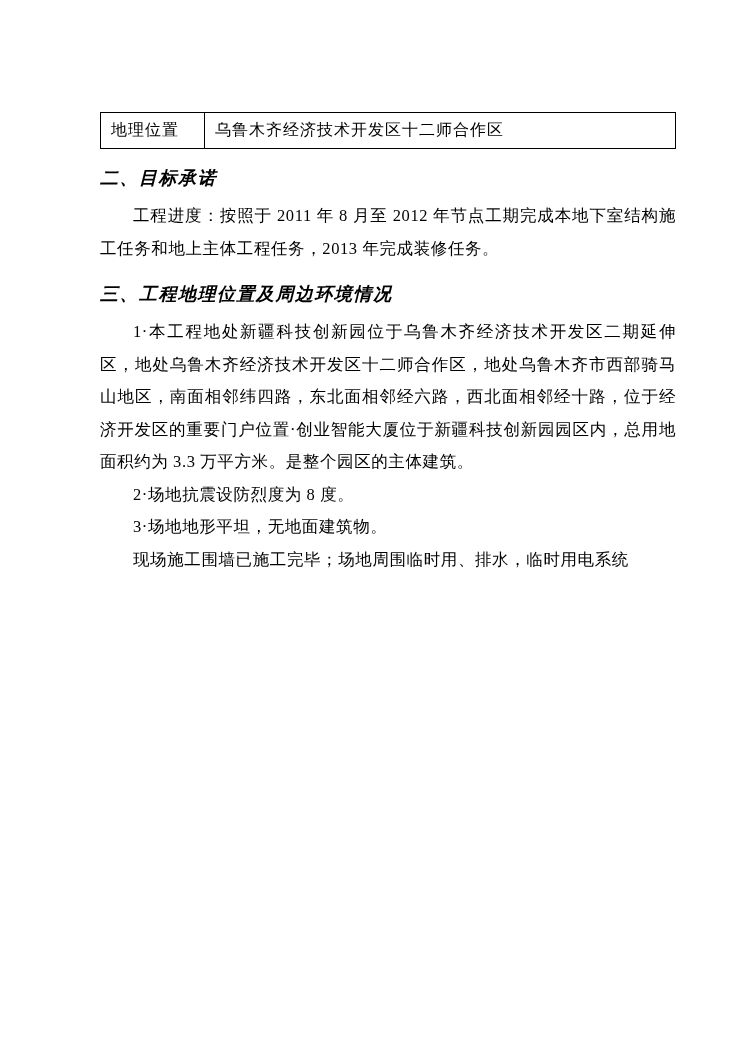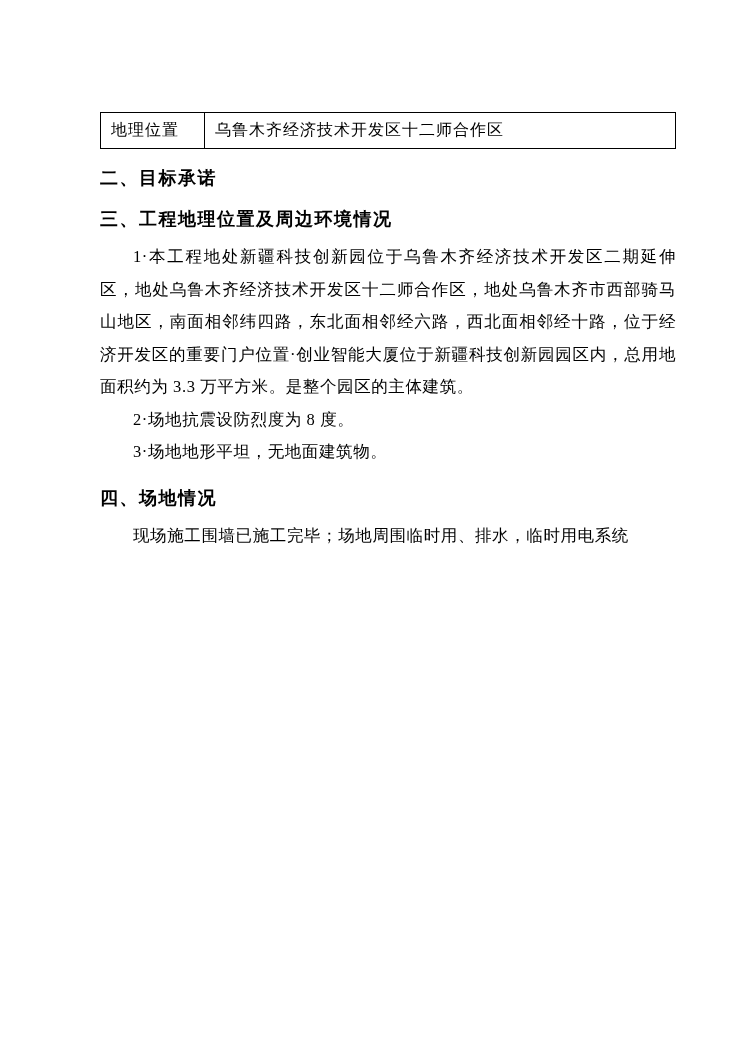--- a/index.html
+++ b/index.html
@@ -28,20 +28,21 @@
     vertical-align: middle;
   }
   .info-table td.cell-label { width: 104px; }
   .section-heading {
     font-size: 18px;
     font-weight: bold;
     letter-spacing: 1.5px;
     margin-top: 17px;
     margin-bottom: 10px;
     font-family: "Liberation Serif", "DejaVu Serif", serif;
+    font-style: italic;
   }
   .para {
     font-size: 16.5px;
     line-height: 32.5px;
     text-align: justify;
     text-indent: 2em;
     letter-spacing: 0.6px;
     word-break: break-all;
   }
 </style>
@@ -54,27 +55,27 @@
     <tbody>
         <tr>
       <td class="cell-label">地理位置</td>
       <td class="cell-value">乌鲁木齐经济技术开发区十二师合作区</td>
     </tr>
   </tbody>
     </table>
 
   <div class="section">
     <div class="section-heading">二、目标承诺</div>
+    <p class="para">工程进度：按照于 2011 年 8 月至 2012 年节点工期完成本地下室结构施工任务和地上主体工程任务，2013 年完成装修任务。</p>
   </div>
 
   <div class="section">
     <div class="section-heading">三、工程地理位置及周边环境情况</div>
     <p class="para">1·本工程地处新疆科技创新园位于乌鲁木齐经济技术开发区二期延伸区，地处乌鲁木齐经济技术开发区十二师合作区，地处乌鲁木齐市西部骑马山地区，南面相邻纬四路，东北面相邻经六路，西北面相邻经十路，位于经济开发区的重要门户位置·创业智能大厦位于新疆科技创新园园区内，总用地面积约为 3.3 万平方米。是整个园区的主体建筑。</p>
     <p class="para">2·场地抗震设防烈度为 8 度。</p>
     <p class="para">3·场地地形平坦，无地面建筑物。</p>
   </div>
 
   <div class="section">
-    <div class="section-heading">四、场地情况</div>
     <p class="para">现场施工围墙已施工完毕；场地周围临时用、排水，临时用电系统</p>
   </div>
 
 </div>
 
 </body></html>

